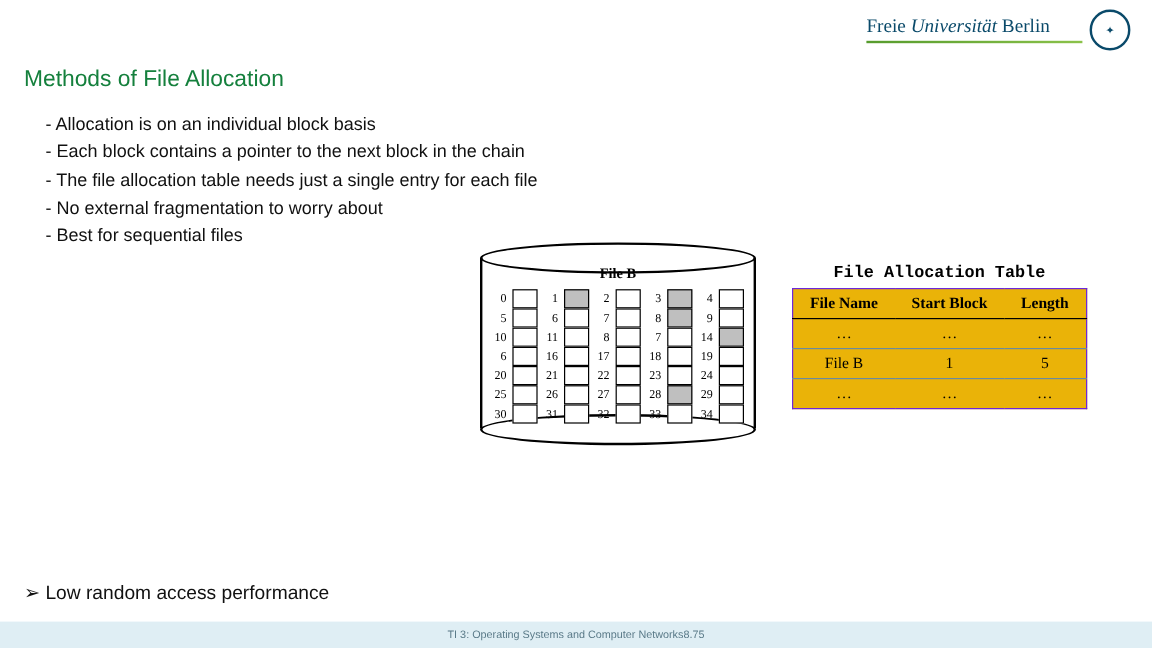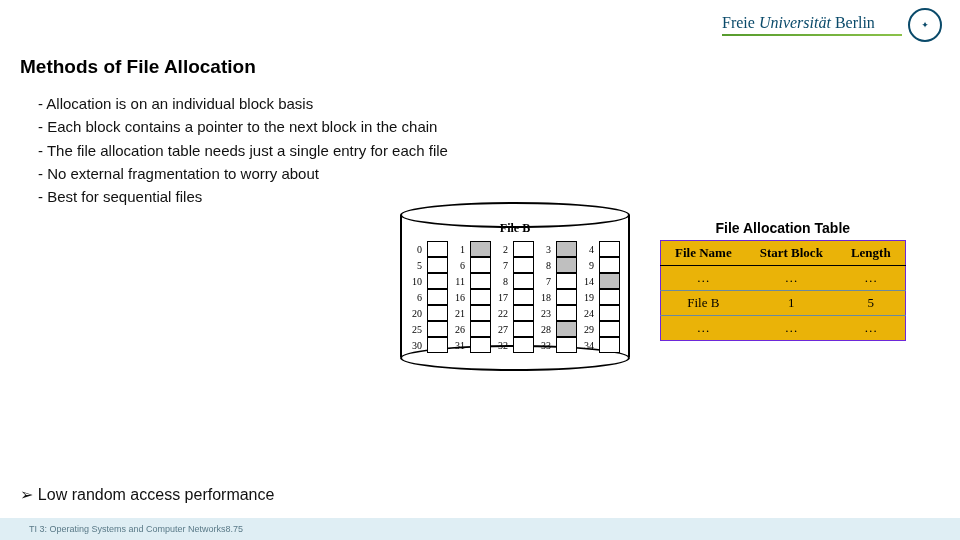--- a/index.html
+++ b/index.html
@@ -32,43 +32,43 @@
     .seal {
       width: 34px; height: 34px; border-radius: 50%;
       border: 2px solid #0a4a6a; display:flex; align-items:center; justify-content:center;
       font-size: 9px; color:#0a4a6a; font-family:"Times New Roman",serif;
     }
     .content {
       padding: 6px 20px 0 20px;
     }
     .title {
       font-size: 19px;
-      font-weight: bold;
-      color: #000000;
+      font-weight: normal;
+      color: #15803d;
       margin-bottom: 14px;
     }
     .section {
       font-size: 17px;
       color: #111;
       margin-bottom: 8px;
     }
     .bullets {
       padding-left: 18px;
       font-size: 15px;
       line-height: 1.55;
       color:#111;
     }
     .diagram-row {
       display:flex;
       gap: 30px;
       margin-top: -6px;
       margin-left: 380px;
     }
     .fat-box { margin-top: 18px; }
-    .fat-title { font-family: Liberation Sans, sans-serif; font-weight: bold; font-size: 14px; text-align:center; margin-bottom:4px; }
+    .fat-title { font-family: Liberation Mono, monospace; font-weight: bold; font-size: 14px; text-align:center; margin-bottom:4px; }
     .fat-table {
       border: 1px solid #6d28d9;
       background: #eab308;
       font-family: "Times New Roman", serif;
       font-size: 13px;
       border-collapse: collapse;
     }
     .fat-table th, .fat-table td {
       padding: 4px 14px;
       text-align: center;
@@ -84,22 +84,22 @@
       font-size: 16px;
       color:#111;
     }
     .footer {
       position:absolute;
       left:0; right:0; bottom:0;
       height: 22px;
       background: #dfeef4;
       display:flex;
       align-items:center;
-      justify-content:flex-start;
-      padding: 0 29px;
+      justify-content:center;
+      padding: 0 16px;
       font-size: 9px;
       color:#5a7a88;
     }
     
     .cyl-wrap {
       position: relative;
     }
     .cyl {
       font-family: "Times New Roman", serif;
       position: relative;

